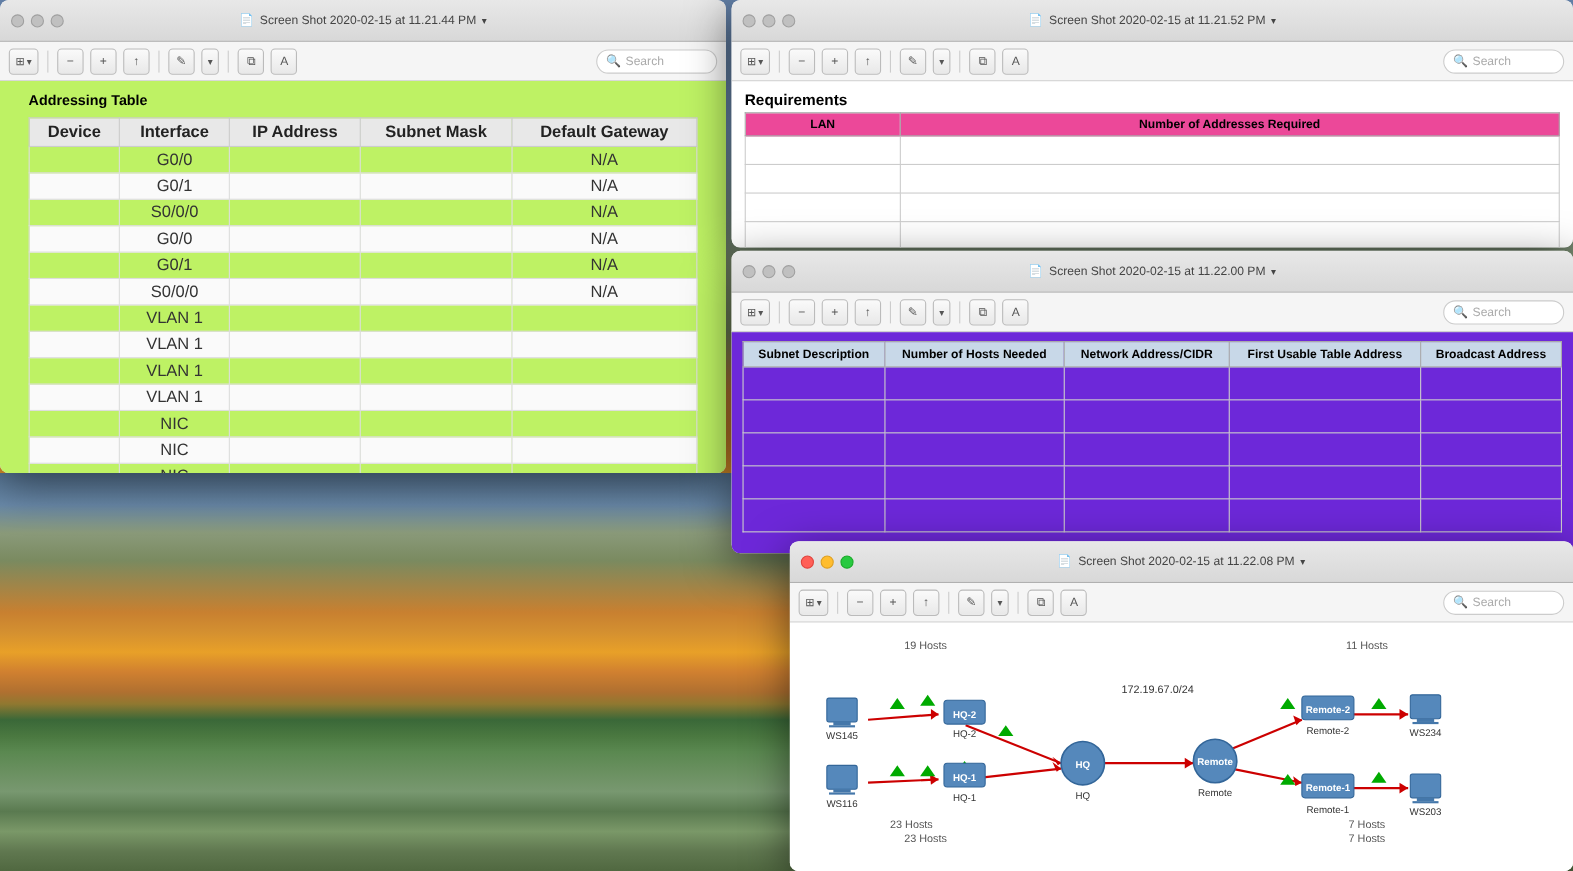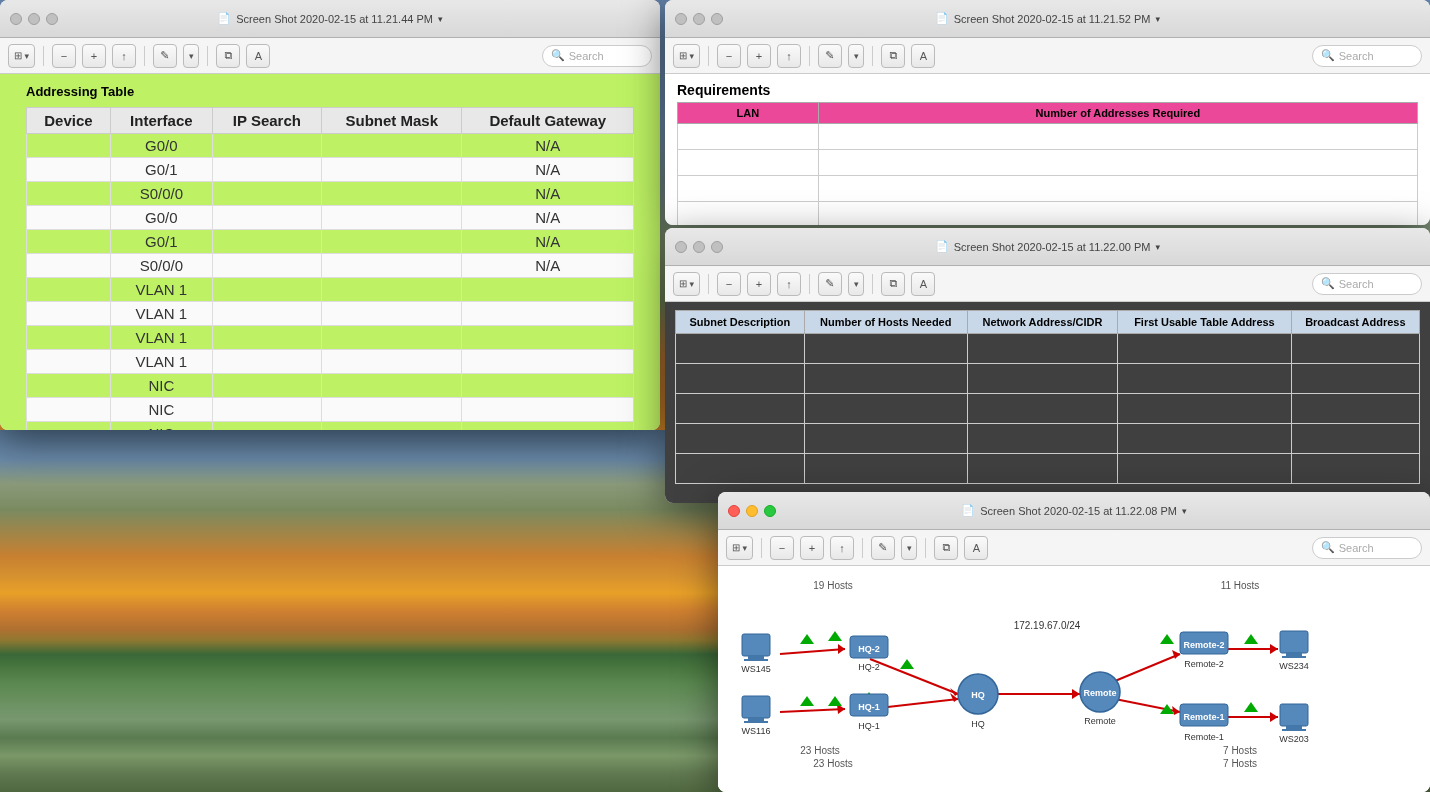--- a/index.html
+++ b/index.html
@@ -215,21 +215,21 @@
     
     #window3 {
       left: 665px;
       top: 228px;
       width: 765px;
       height: 275px;
     }
 
     .subnet-content {
       padding: 8px 10px;
-      background: #404040;
+      background: #6d28d9;
       height: calc(100% - 74px);
     }
 
     .subnet-table {
       width: 100%;
       border-collapse: collapse;
       font-size: 11px;
     }
 
     .subnet-table th {
@@ -255,20 +255,21 @@
       top: 492px;
       width: 712px;
       height: 300px;
     }
 
     .diagram-content {
       background: white;
       height: calc(100% - 74px);
       position: relative;
       overflow: hidden;
+      padding-left: 10px;
     }
 
     .diagram-svg {
       width: 100%;
       height: 100%;
     }
 
     .toolbar-group-btn {
       height: 24px;
       background: linear-gradient(to bottom, #fafafa, #e8e8e8);
@@ -326,21 +327,21 @@
       <span style="color:#aaa;">Search</span>
     </div>
   </div>
   <div class="addressing-content">
     <div class="section-title">Addressing Table</div>
     <table class="addr-table">
       <thead>
         <tr id="addr-header-row">
             <th>Device</th>
             <th>Interface</th>
-            <th>IP Search</th>
+            <th>IP Address</th>
             <th>Subnet Mask</th>
             <th>Default Gateway</th>
           </tr>
       </thead>
       <tbody id="addr-body">
           <tr>
             <td></td>
             <td>G0/0</td>
             <td></td>
             <td></td>

